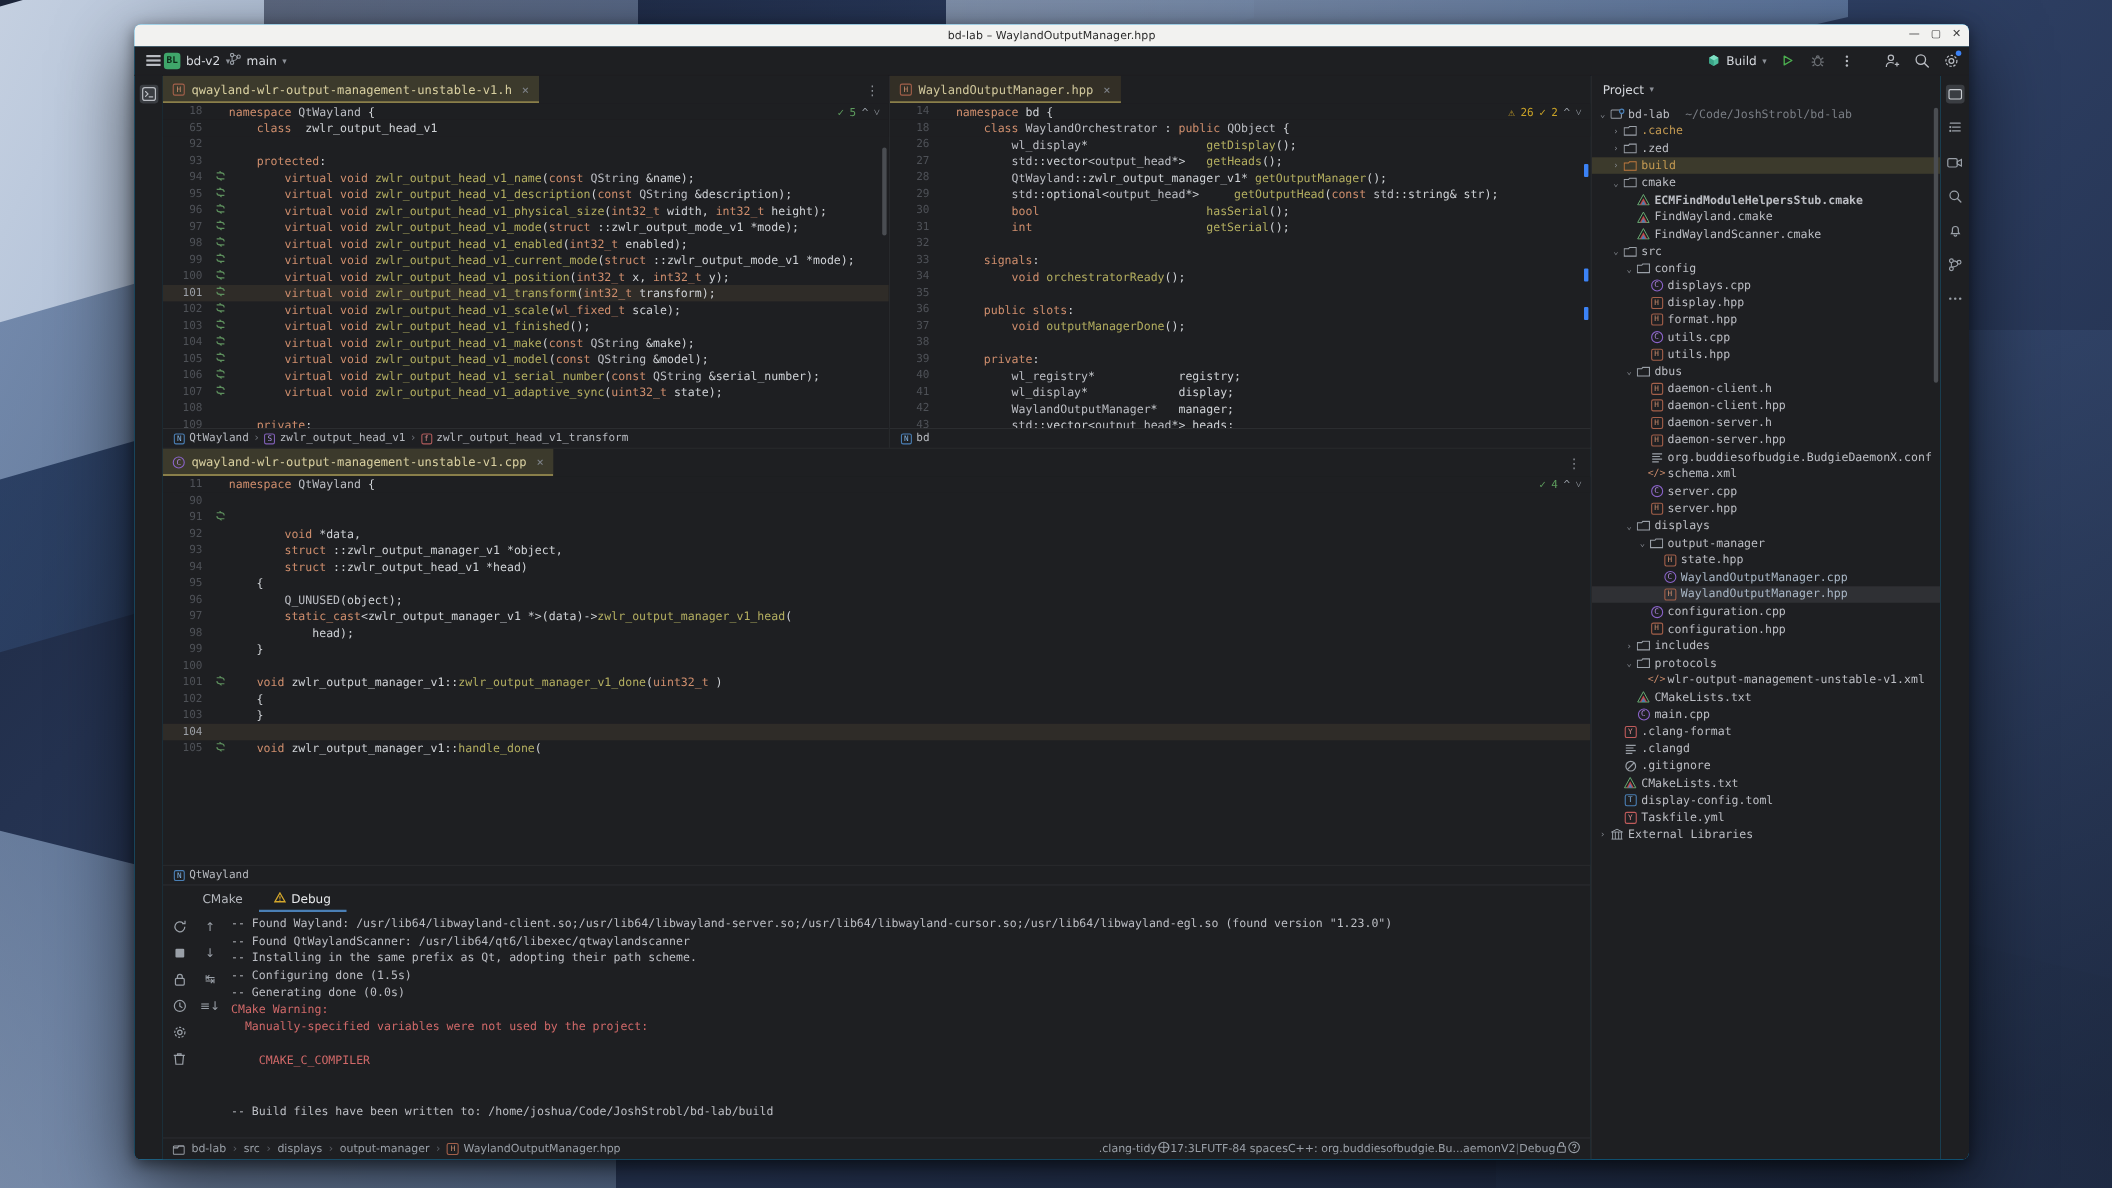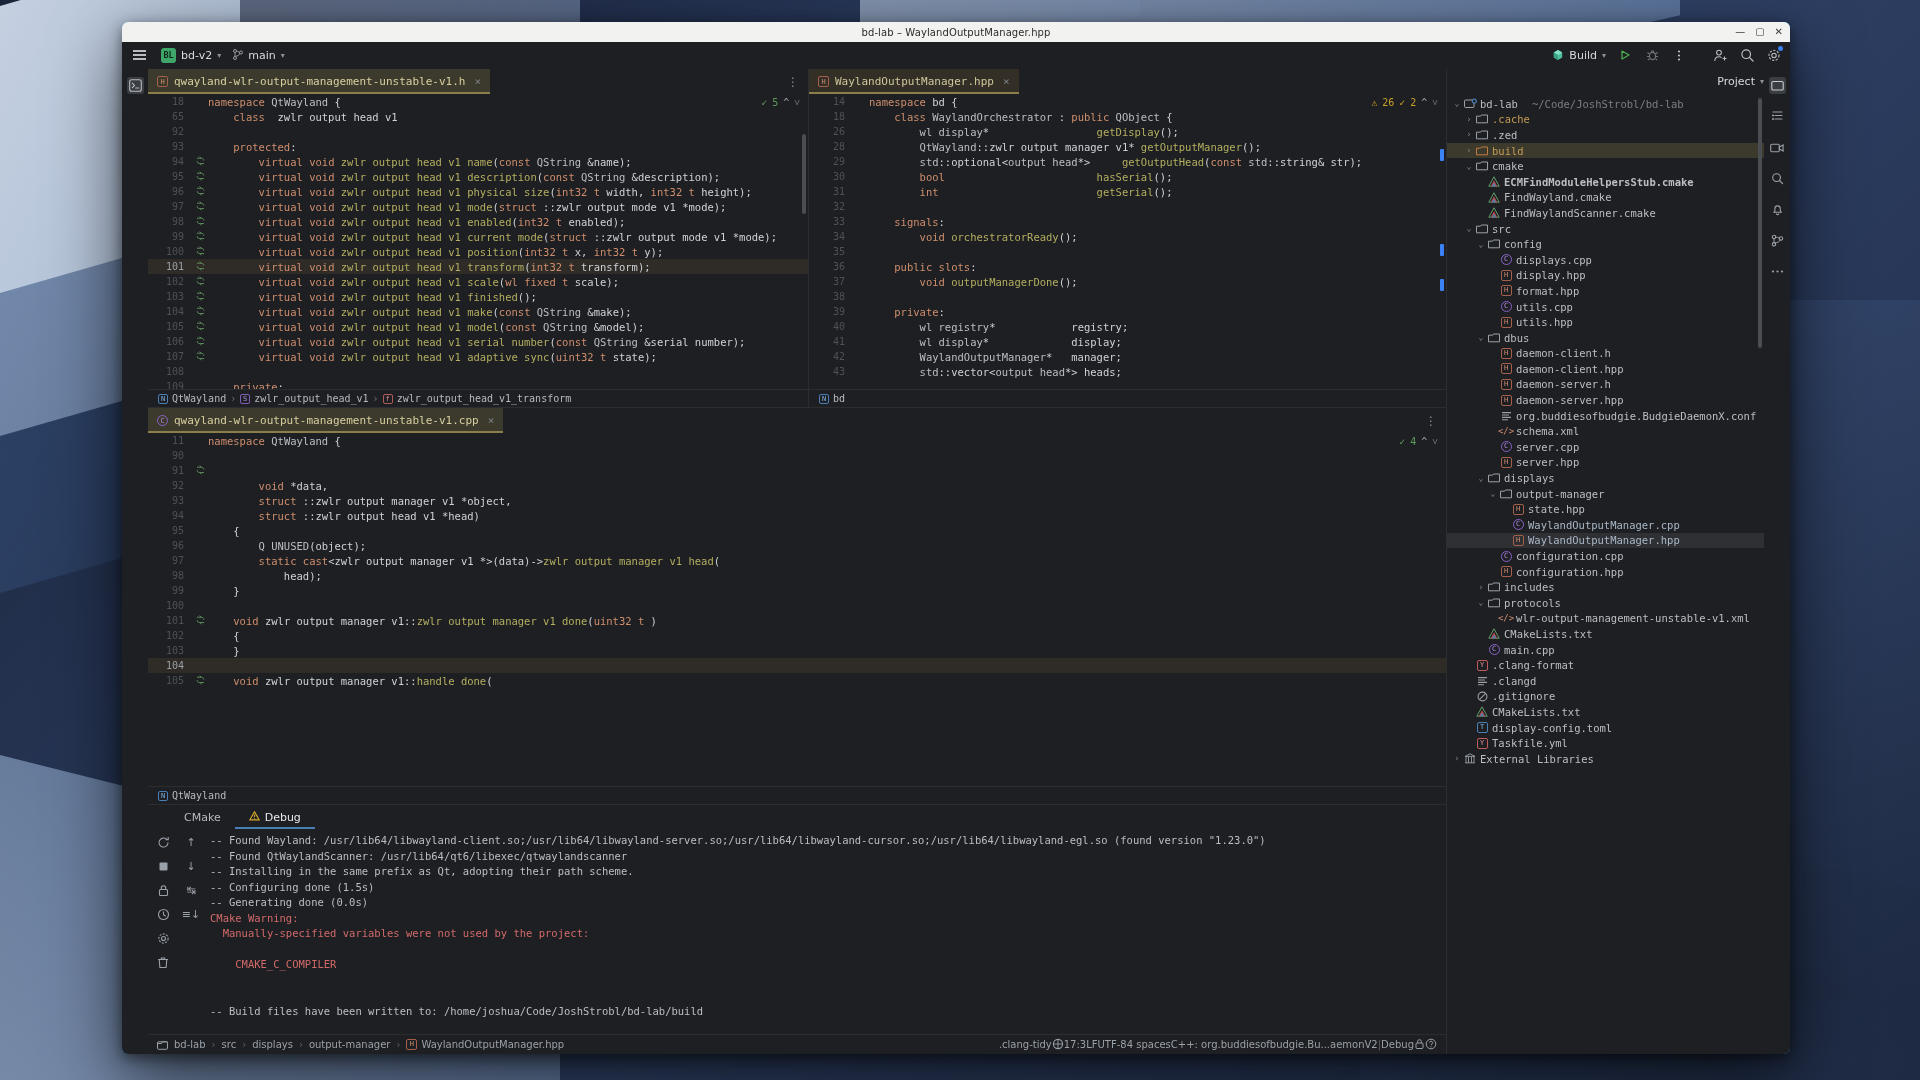--- a/index.html
+++ b/index.html
@@ -55,21 +55,21 @@
   #titlebar .wintitle { letter-spacing:.1px; }
   #win-controls { position:absolute; right:7px; top:0; height:20px; display:flex; align-items:center; gap:10px; }
   #win-controls span { font-size:10px; color:#3a3a3a; line-height:1; cursor:default;}
 
   
   #toolbar {
     height:27px; flex:0 0 27px; background:#1e1f22;
     display:flex; align-items:center; padding:0 8px; gap:10px;
     border-bottom:1px solid #1e1f22;
   }
-  .tb-left { display:flex; align-items:center; gap:12px; }
+  .tb-left { display:flex; align-items:center; gap:0; }
   .hamb { display:flex; flex-direction:column; gap:2.5px; padding:3px; cursor:pointer; }
   .hamb i { display:block; width:13px; height:1.5px; background:#b9bcc2; }
   .proj-chip { display:flex; align-items:center; gap:5px; font-size:11px; color:#d6d9de; cursor:pointer;}
   .proj-badge {
     width:15px;height:15px;border-radius:3px;background:#3fa66a;color:#0d2a18;
     font-size:8.5px;font-weight:bold;display:flex;align-items:center;justify-content:center;
     font-family:"DejaVu Sans Mono", monospace;
   }
   .chev { font-size:8px; color:#8b8f96; }
   .branch { display:flex; align-items:center; gap:5px; font-size:11px; color:#d6d9de; cursor:pointer;}
@@ -179,21 +179,21 @@
     height:20px; flex:0 0 20px; background:#1e1f22; display:flex; align-items:center;
     padding:0 9px; font-size:10px; color:#9aa0a8; gap:6px; border-top:1px solid #2b2d30;
   }
   .sb-sep { color:#5a5e65; }
   .sb-right { margin-left:auto; display:flex; align-items:center; }
   .sb-item { cursor:pointer; white-space:nowrap; }
   .sb-crumb { display:flex; align-items:center; gap:5px;}
 
   
   #project-panel { width:318px; flex:0 0 318px; background:#1e1f22; display:flex; flex-direction:column; border-left:1px solid #2b2d30;}
-  .pp-head { height:25px; flex:0 0 25px; display:flex; align-items:center; gap:5px; padding-left:10px; font-size:11px; color:#d6d9de;justify-content:flex-end;}
+  .pp-head { height:25px; flex:0 0 25px; display:flex; align-items:center; gap:5px; padding-left:10px; font-size:11px; color:#d6d9de;}
   .tree { flex:1; overflow:hidden; padding-top:2px; position:relative;}
   .trow { display:flex; align-items:center; height:15.6px; font-size:10.5px;
     font-family:"DejaVu Sans Mono", monospace; color:#bcbec4; white-space:nowrap; cursor:pointer;}
   .trow.sel { background:#3c3a2c; }
   .trow.sel2 { background:#2f3034; }
   .tw-arrow { width:12px; flex:0 0 12px; text-align:center; color:#878b92; font-size:8px;}
   .ticon { width:14px; flex:0 0 14px; display:flex; align-items:center; justify-content:center; margin-right:3px;}
   .t-label.amber { color:#c49a52; }
   .t-path { color:#7a7e85; margin-left:14px; }
   .scrollbar-v { position:absolute; right:2px; top:4px; width:4px; height:250px; background:#4a4d52; border-radius:2px;}
@@ -535,20 +535,25 @@
                   </div>
                   <div class="row" style="background: rgb(30, 31, 34);">
                     <span class="num">18</span>
                     <span class="mark"></span>
                     <span class="txt">    <span class="kw">class</span> <span class="ty">WaylandOrchestrator</span> : <span class="kw">public</span> <span class="ty">QObject</span> {</span>
                   </div>
                   <div class="row">
                     <span class="num">26</span>
                     <span class="mark"></span>
                     <span class="txt">        <span class="ty">wl_display</span>*                 <span class="fn">getDisplay</span>();</span>
+                  </div>
+                  <div class="row">
+                    <span class="num">27</span>
+                    <span class="mark"></span>
+                    <span class="txt">        <span class="ty">std</span>::vector&lt;<span class="ty">output_head</span>*&gt;   <span class="fn">getHeads</span>();</span>
                   </div>
                   <div class="row">
                     <span class="num">28</span>
                     <span class="mark"></span>
                     <span class="txt">        <span class="ty">QtWayland</span>::zwlr_output_manager_v1* <span class="fn">getOutputManager</span>();</span>
                   </div>
                   <div class="row">
                     <span class="num">29</span>
                     <span class="mark"></span>
                     <span class="txt">        <span class="ty">std</span>::optional&lt;<span class="ty">output_head</span>*&gt;     <span class="fn">getOutputHead</span>(<span class="kw">const</span> <span class="ty">std</span>::string&amp; str);</span>

